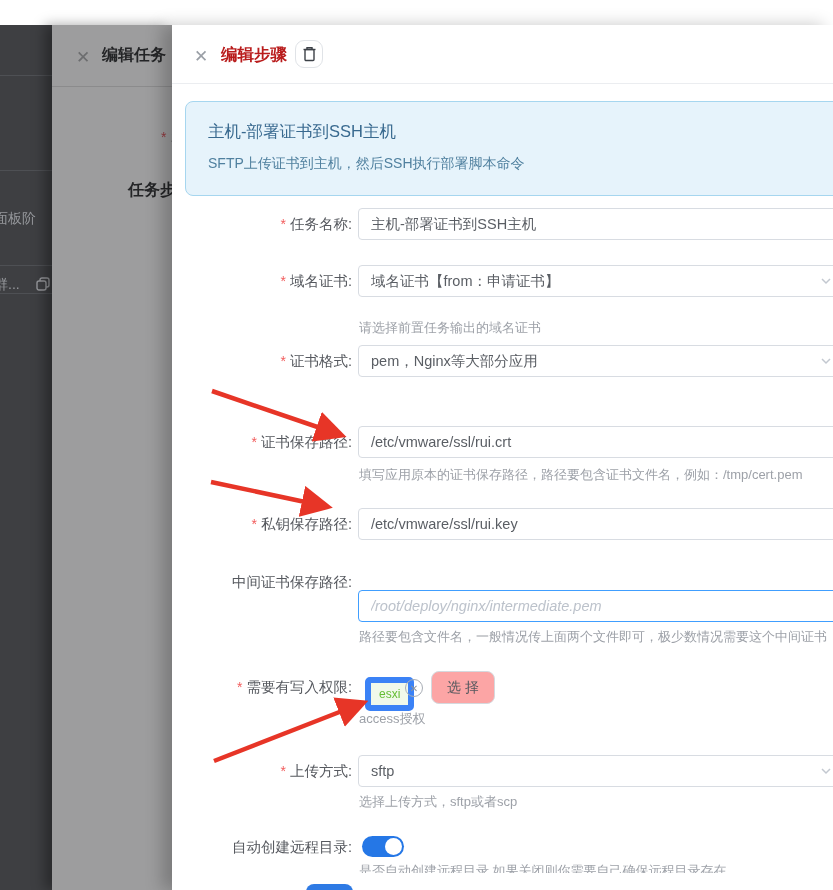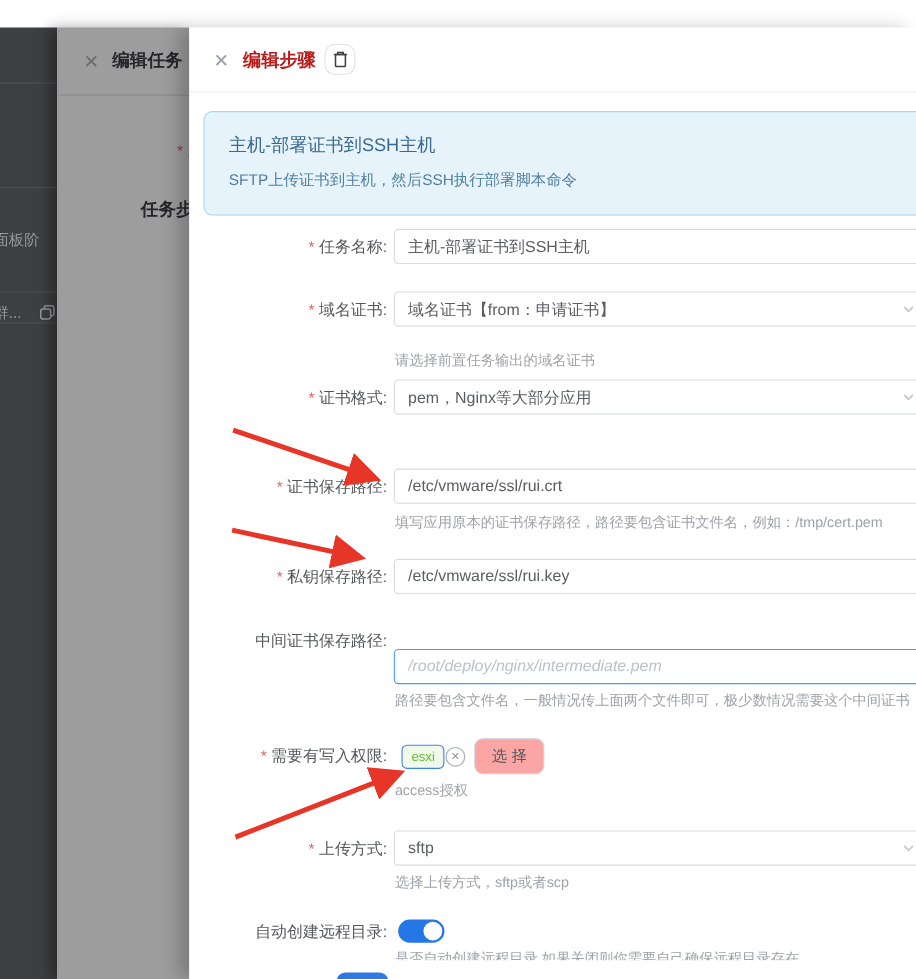--- a/index.html
+++ b/index.html
@@ -42,21 +42,21 @@
   .req{color:#f25c5c;font-style:normal;margin-right:4px;font-size:14px;}
   .inp{left:186px;width:700px;height:32px;border:1px solid #d8dce2;border-radius:4px;box-sizing:border-box;
     padding:0 30px 0 12px;font-size:14.5px;color:#5a5e64;background:#fff;outline:none;
     font-family:"Liberation Sans","DejaVu Sans",sans-serif;}
   .inp.focus{border-color:#409eff;}
   .inp.focus::placeholder{color:#bcc2cb;font-style:italic;}
   .inp::placeholder{color:#bcc2cb;}
   .chev{left:648px;width:12px;height:12px;}
   .hlp{left:187px;font-size:13px;color:#9da1a8;white-space:nowrap;}
   
-  .tag{left:193px;top:652px;height:22px;padding:0 8px;background:#f0f9ea;border:1px solid #3b82f6;
+  .tag{left:193px;top:652px;height:34px;padding:0 8px;background:#f0f9ea;border:6px solid #3b82f6;
     border-radius:5px;font-size:12px;color:#64bd34;display:flex;align-items:center;box-sizing:border-box;}
   .tag-x{left:233px;top:654px;width:18px;height:18px;border:1px solid #a8adb5;border-radius:50%;
     color:#8e939b;font-size:10px;display:flex;align-items:center;justify-content:center;box-sizing:border-box;}
   .choose-btn{left:259px;top:646px;width:64px;height:33px;border:1px solid #d5d9de;border-radius:8px;
     background:#fca5a5;font-size:14px;color:#55585e;display:flex;align-items:center;justify-content:center;
     box-sizing:border-box;white-space:nowrap;}
   
   .switch{left:190px;top:811px;width:42px;height:21px;border-radius:11px;background:#2577e6;}
   .switch .knob{position:absolute;right:2px;top:2px;width:17px;height:17px;border-radius:50%;background:#fff;}
   .hlp-clip{left:187px;top:839px;height:9px;width:480px;overflow:hidden;font-size:13px;line-height:14px;

